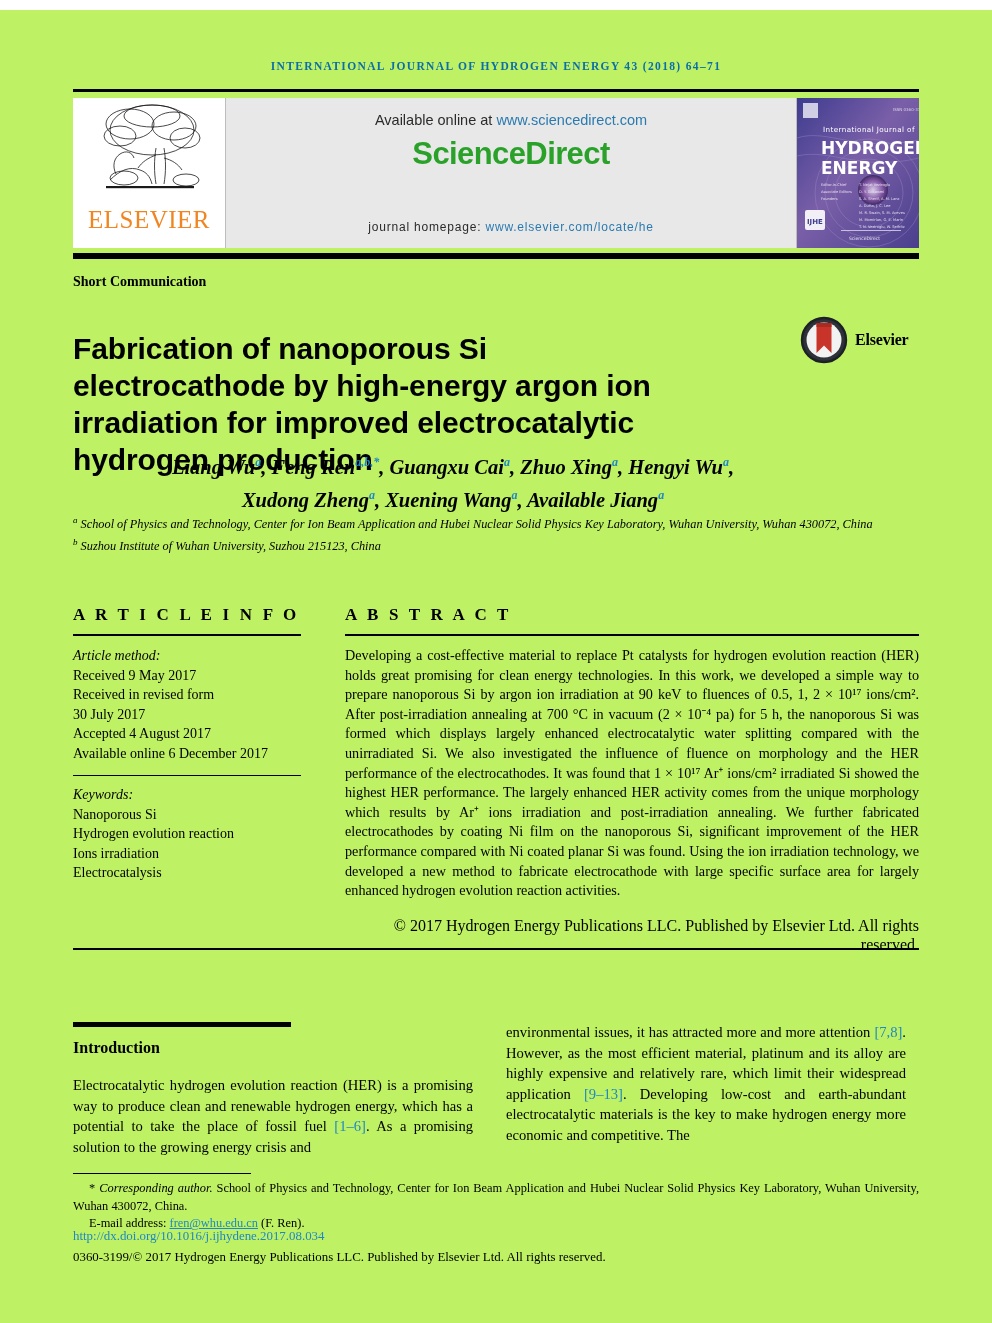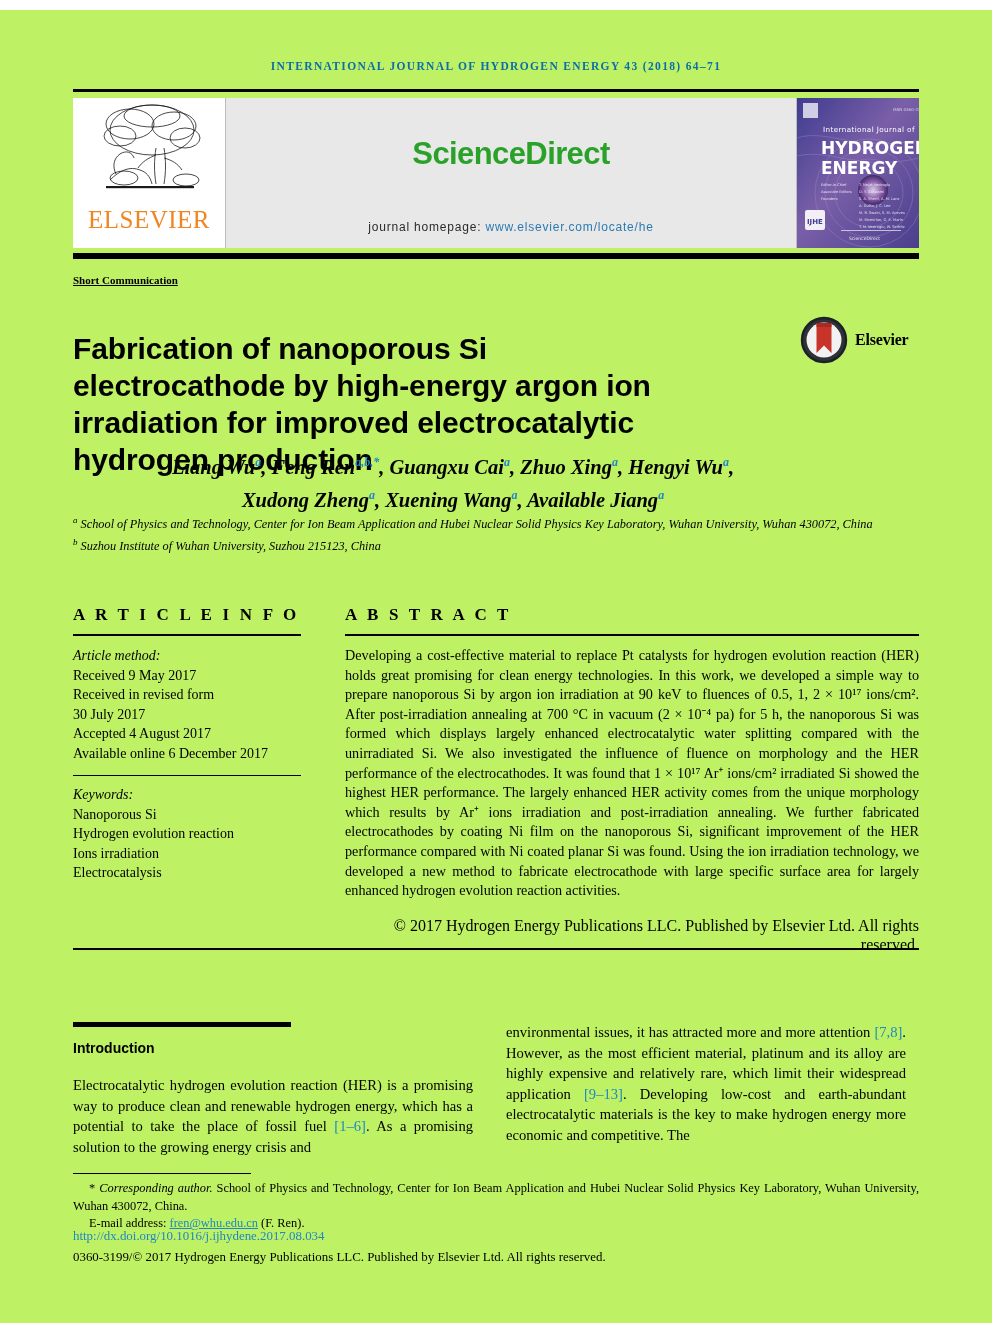--- a/index.html
+++ b/index.html
@@ -122,22 +122,21 @@
     height: 6px;
     background: #000;
   }
 
   .sect-type {
     position: absolute;
     left: 73px;
     top: 264px;
     font-family: "Liberation Serif", serif;
     font-weight: 700;
-    font-size: 11px;
-    text-decoration: underline;
+    font-size: 14px;
   }
 
   
   .title {
     position: absolute;
     left: 73px;
     top: 300px;
     width: 610px;
     font-family: Liberation Sans, sans-serif;
     font-weight: 700;
@@ -264,23 +263,23 @@
   }
   .bodycol.left { left: 73px; top: 1012px; }
   .bodycol.right { left: 506px; top: 1012px; }
   .body-sec-rule {
     width: 218px;
     height: 4.5px;
     background: #000;
     margin-bottom: 11px;
   }
   .body-sec-title {
-    font-family: Liberation Sans, sans-serif;
-    font-weight: 700;
-    font-size: 14px;
+    font-family: Liberation Serif, serif;
+    font-weight: 700;
+    font-size: 16px;
     margin-bottom: 17px;
   }
   .ref { color: #1f87c4; }
 
   
   .foot-rule {
     position: absolute;
     left: 73px;
     top: 1163px;
     width: 178px;
@@ -346,20 +345,23 @@
             <ellipse cx="34" cy="78" rx="14" ry="7"></ellipse>
             <ellipse cx="96" cy="80" rx="13" ry="6"></ellipse>
           </g>
           <rect x="16" y="86" width="88" height="2.2" fill="#1a1a1a"></rect>
         </svg>
       </div>
       <div class="elsevier-word">ELSEVIER</div>
     </div>
 
     <div class="banner-mid">
+      <div class="avail">
+        <span>Available online at </span><a href="#">www.sciencedirect.com</a>
+      </div>
       <div class="sd-logo">ScienceDirect</div>
       <div class="homepage">
         <span>journal homepage: </span><a href="#">www.elsevier.com/locate/he</a>
       </div>
     </div>
 
     <div class="banner-right">
       <svg viewBox="0 0 122 150" width="122" height="150" aria-hidden="true">
         <defs>
           <linearGradient id="cov" x1="0" y1="0" x2="1" y2="1">

